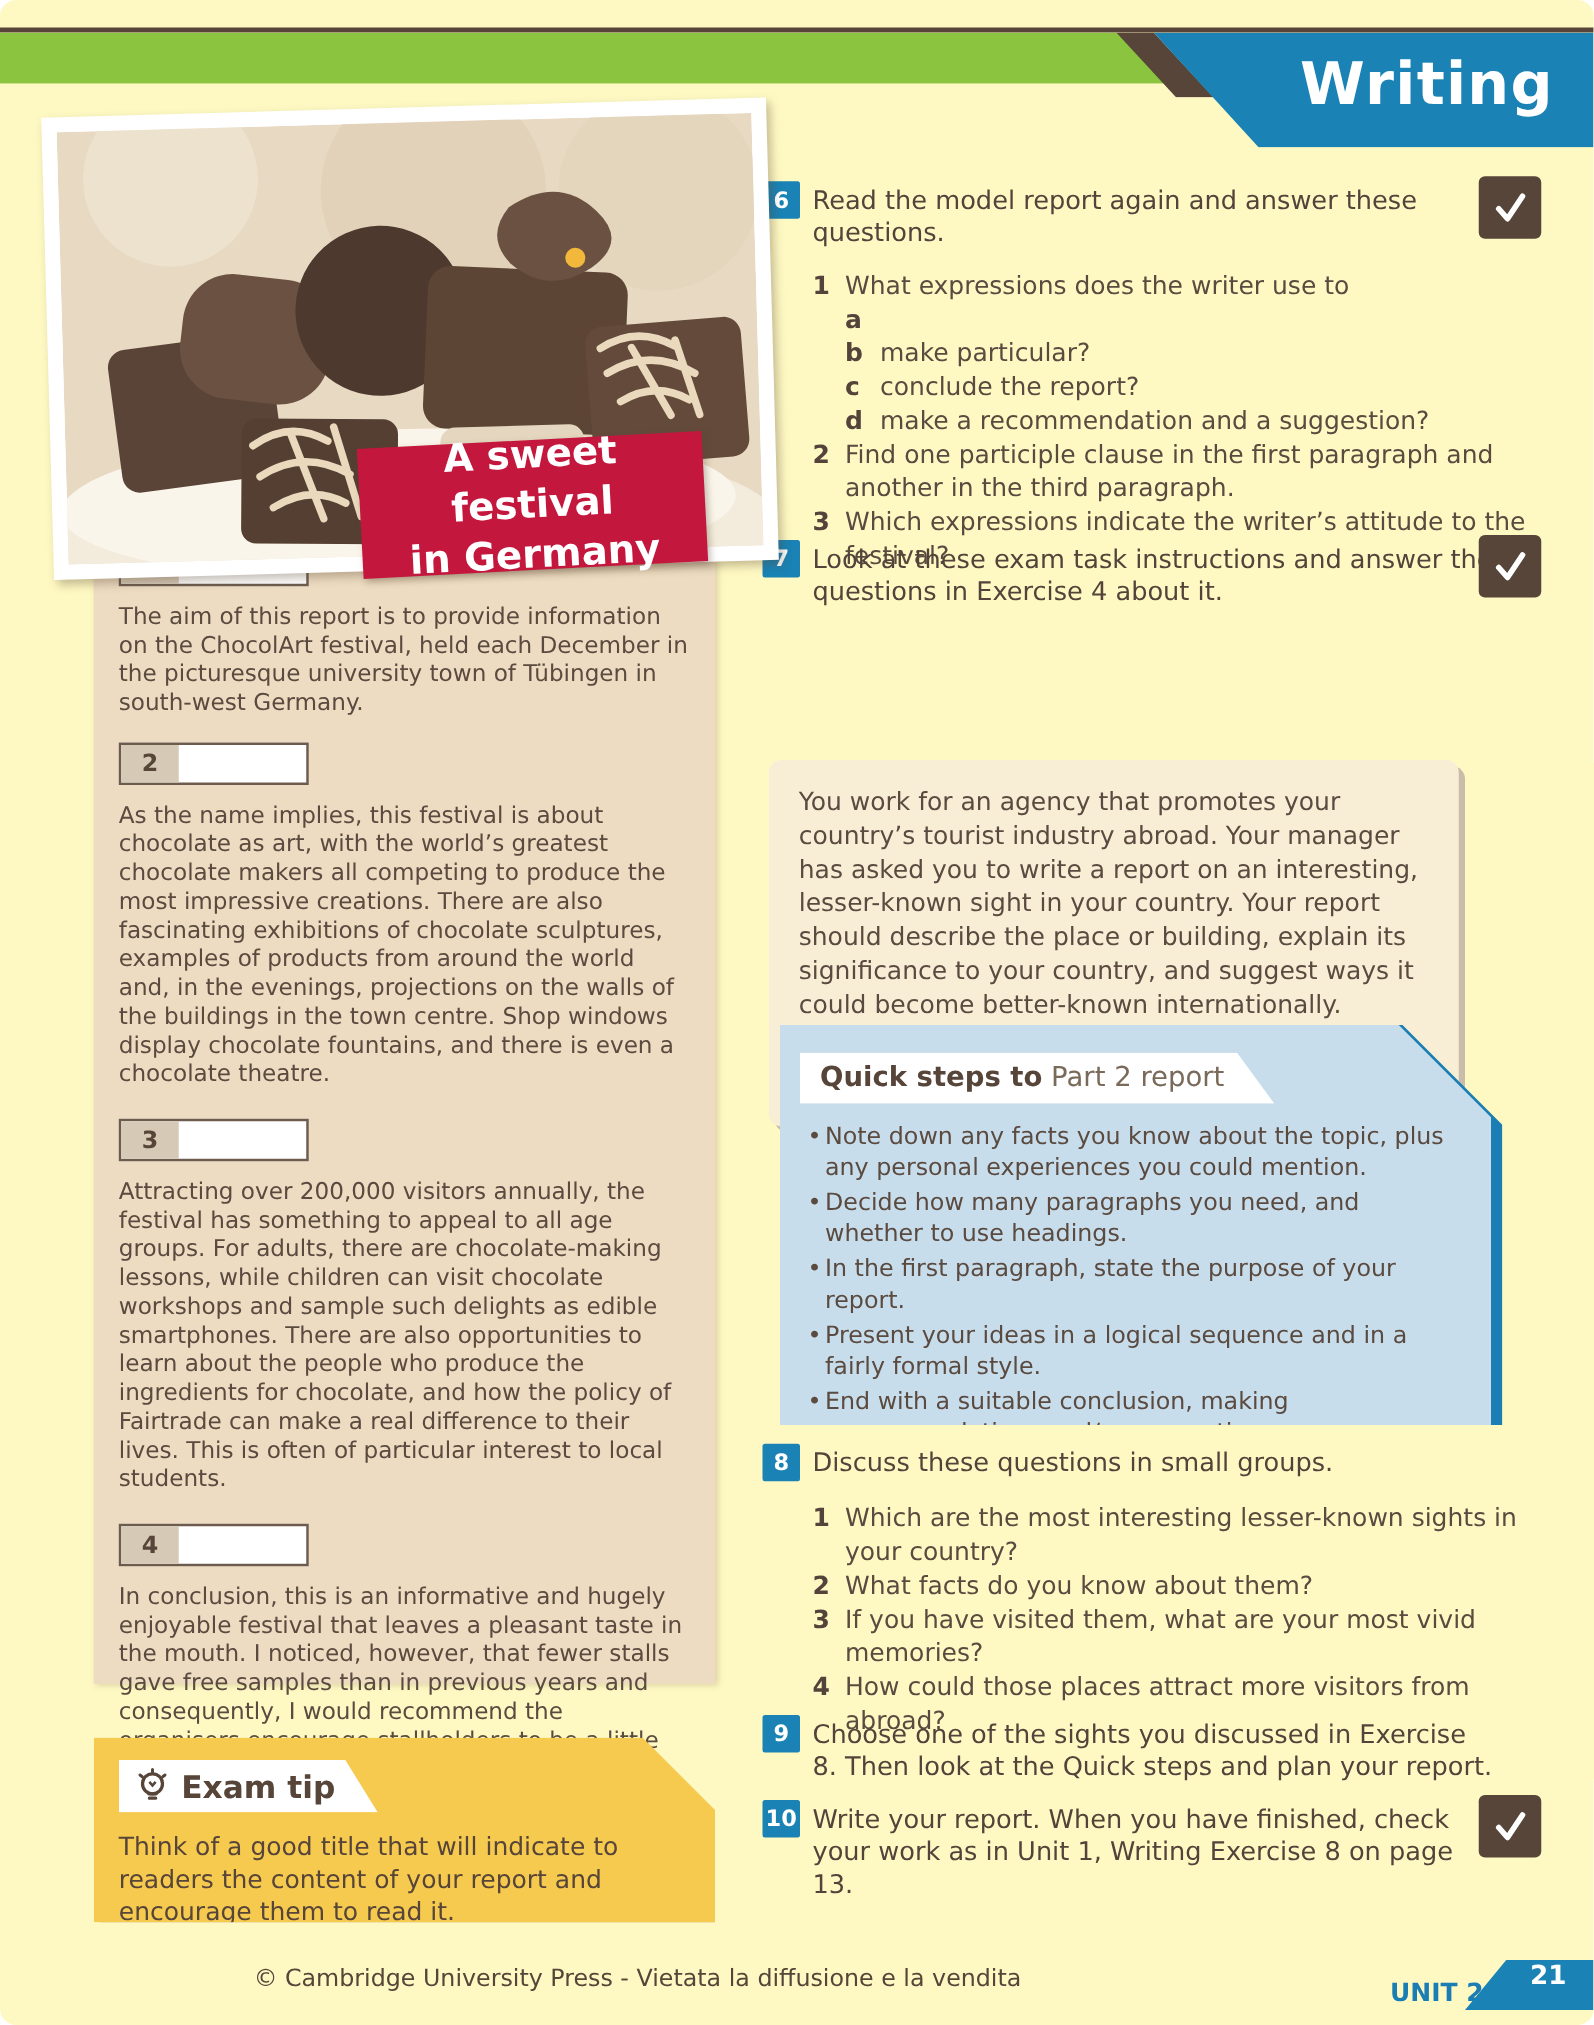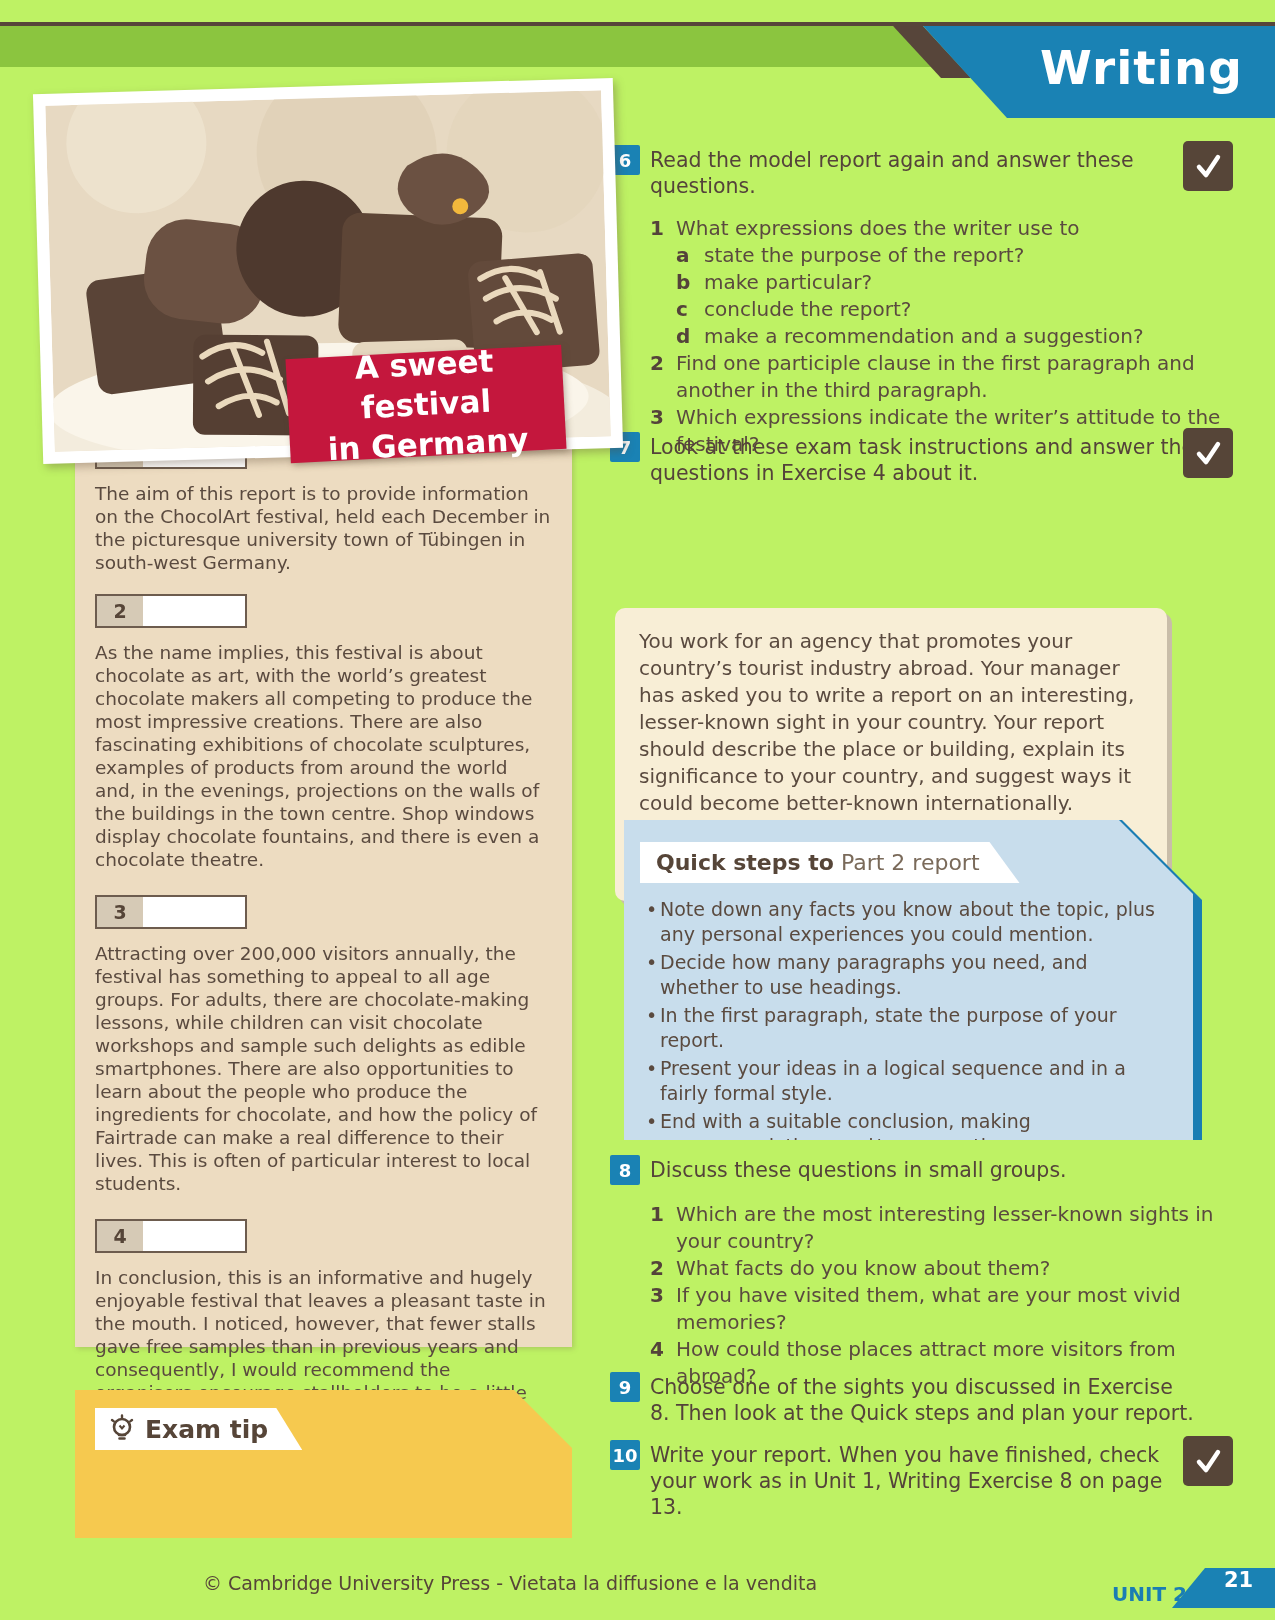--- a/index.html
+++ b/index.html
@@ -1,17 +1,17 @@
 <!DOCTYPE html>
 <html><head>
 <meta charset="utf-8">
 <style>
   html,body{margin:0;padding:0;background:#ffffff;}
-  .page{position:relative;width:1275px;height:1620px;background:#bef264;overflow:hidden;
-        font-family:"DejaVu Sans","Liberation Sans",sans-serif;color:#5d4c40;}
+  .page{position:relative;width:1275px;height:1620px;background:#fef9c3;overflow:hidden;
+        font-family:"DejaVu Sans","Liberation Sans",sans-serif;color:#5d4c40;border-radius:13px;}
   
   .topline{position:absolute;top:22px;left:0;width:100%;height:4px;background:#57453a;}
   .greenbar{position:absolute;top:26px;left:0;width:100%;height:41px;background:#8bc53f;
             clip-path:polygon(0 0,893px 0,955px 100%,0 100%);}
   .brownstripe{position:absolute;top:26px;left:893px;width:120px;height:52px;background:#57453a;
             clip-path:polygon(0 0,30px 0,78px 100%,48px 100%);}
   .bluebanner{position:absolute;top:26px;left:923px;width:352px;height:92px;background:#1a82b4;
             clip-path:polygon(0 0,100% 0,100% 100%,84px 100%);}
   .bluebanner .t{position:absolute;right:32px;top:14px;font-size:47px;font-weight:bold;color:#ffffff;letter-spacing:1px;}
   
@@ -149,41 +149,41 @@
   <div class="examtip">
     <div class="tip-banner">
       <svg width="26" height="30" viewBox="0 0 26 30">
         <circle cx="13" cy="13" r="8" fill="none" stroke="#564538" stroke-width="2.6"></circle>
         <path d="M10 21 h6 M10.5 24.5 h5" stroke="#564538" stroke-width="2.6" stroke-linecap="round"></path>
         <path d="M13 1.5 v2 M3 6 l1.8 1.4 M23 6 l-1.8 1.4" stroke="#564538" stroke-width="2.4" stroke-linecap="round"></path>
         <path d="M10.5 11.5 l2.5 3 2.5-3" fill="none" stroke="#564538" stroke-width="2"></path>
       </svg>
       <span class="tt">Exam tip</span>
     </div>
+    <div class="tip-text">Think of a good title that will indicate to readers the content of your report and encourage them to read it.</div>
   </div>
 
   <div class="exercise" style="top:145px;">
     <div class="checkbox">
       <svg width="32" height="32" viewBox="0 0 32 32">
         <path d="M7 17 l7 8 L26 7" fill="none" stroke="#ffffff" stroke-width="4.5" stroke-linecap="round" stroke-linejoin="round"></path>
       </svg>
     </div>
     <div class="exrow">
       <div class="badge">6</div>
       <div class="exheading">Read the model report again and answer these questions.</div>
     </div>
     <div class="exlist">
       <div class="q">
         <span class="qnum">1</span>
         <span class="qtext">What expressions does the writer use to</span>
       </div>
       <div class="sublist">
         <div class="q">
           <span class="qletter">a</span>
-          <span class="qtext">state the purpose of the report?</span>
         </div>
         <div class="q">
           <span class="qletter">b</span>
           <span class="qtext">make particular?</span>
         </div>
         <div class="q">
           <span class="qletter">c</span>
           <span class="qtext">conclude the report?</span>
         </div>
         <div class="q">

